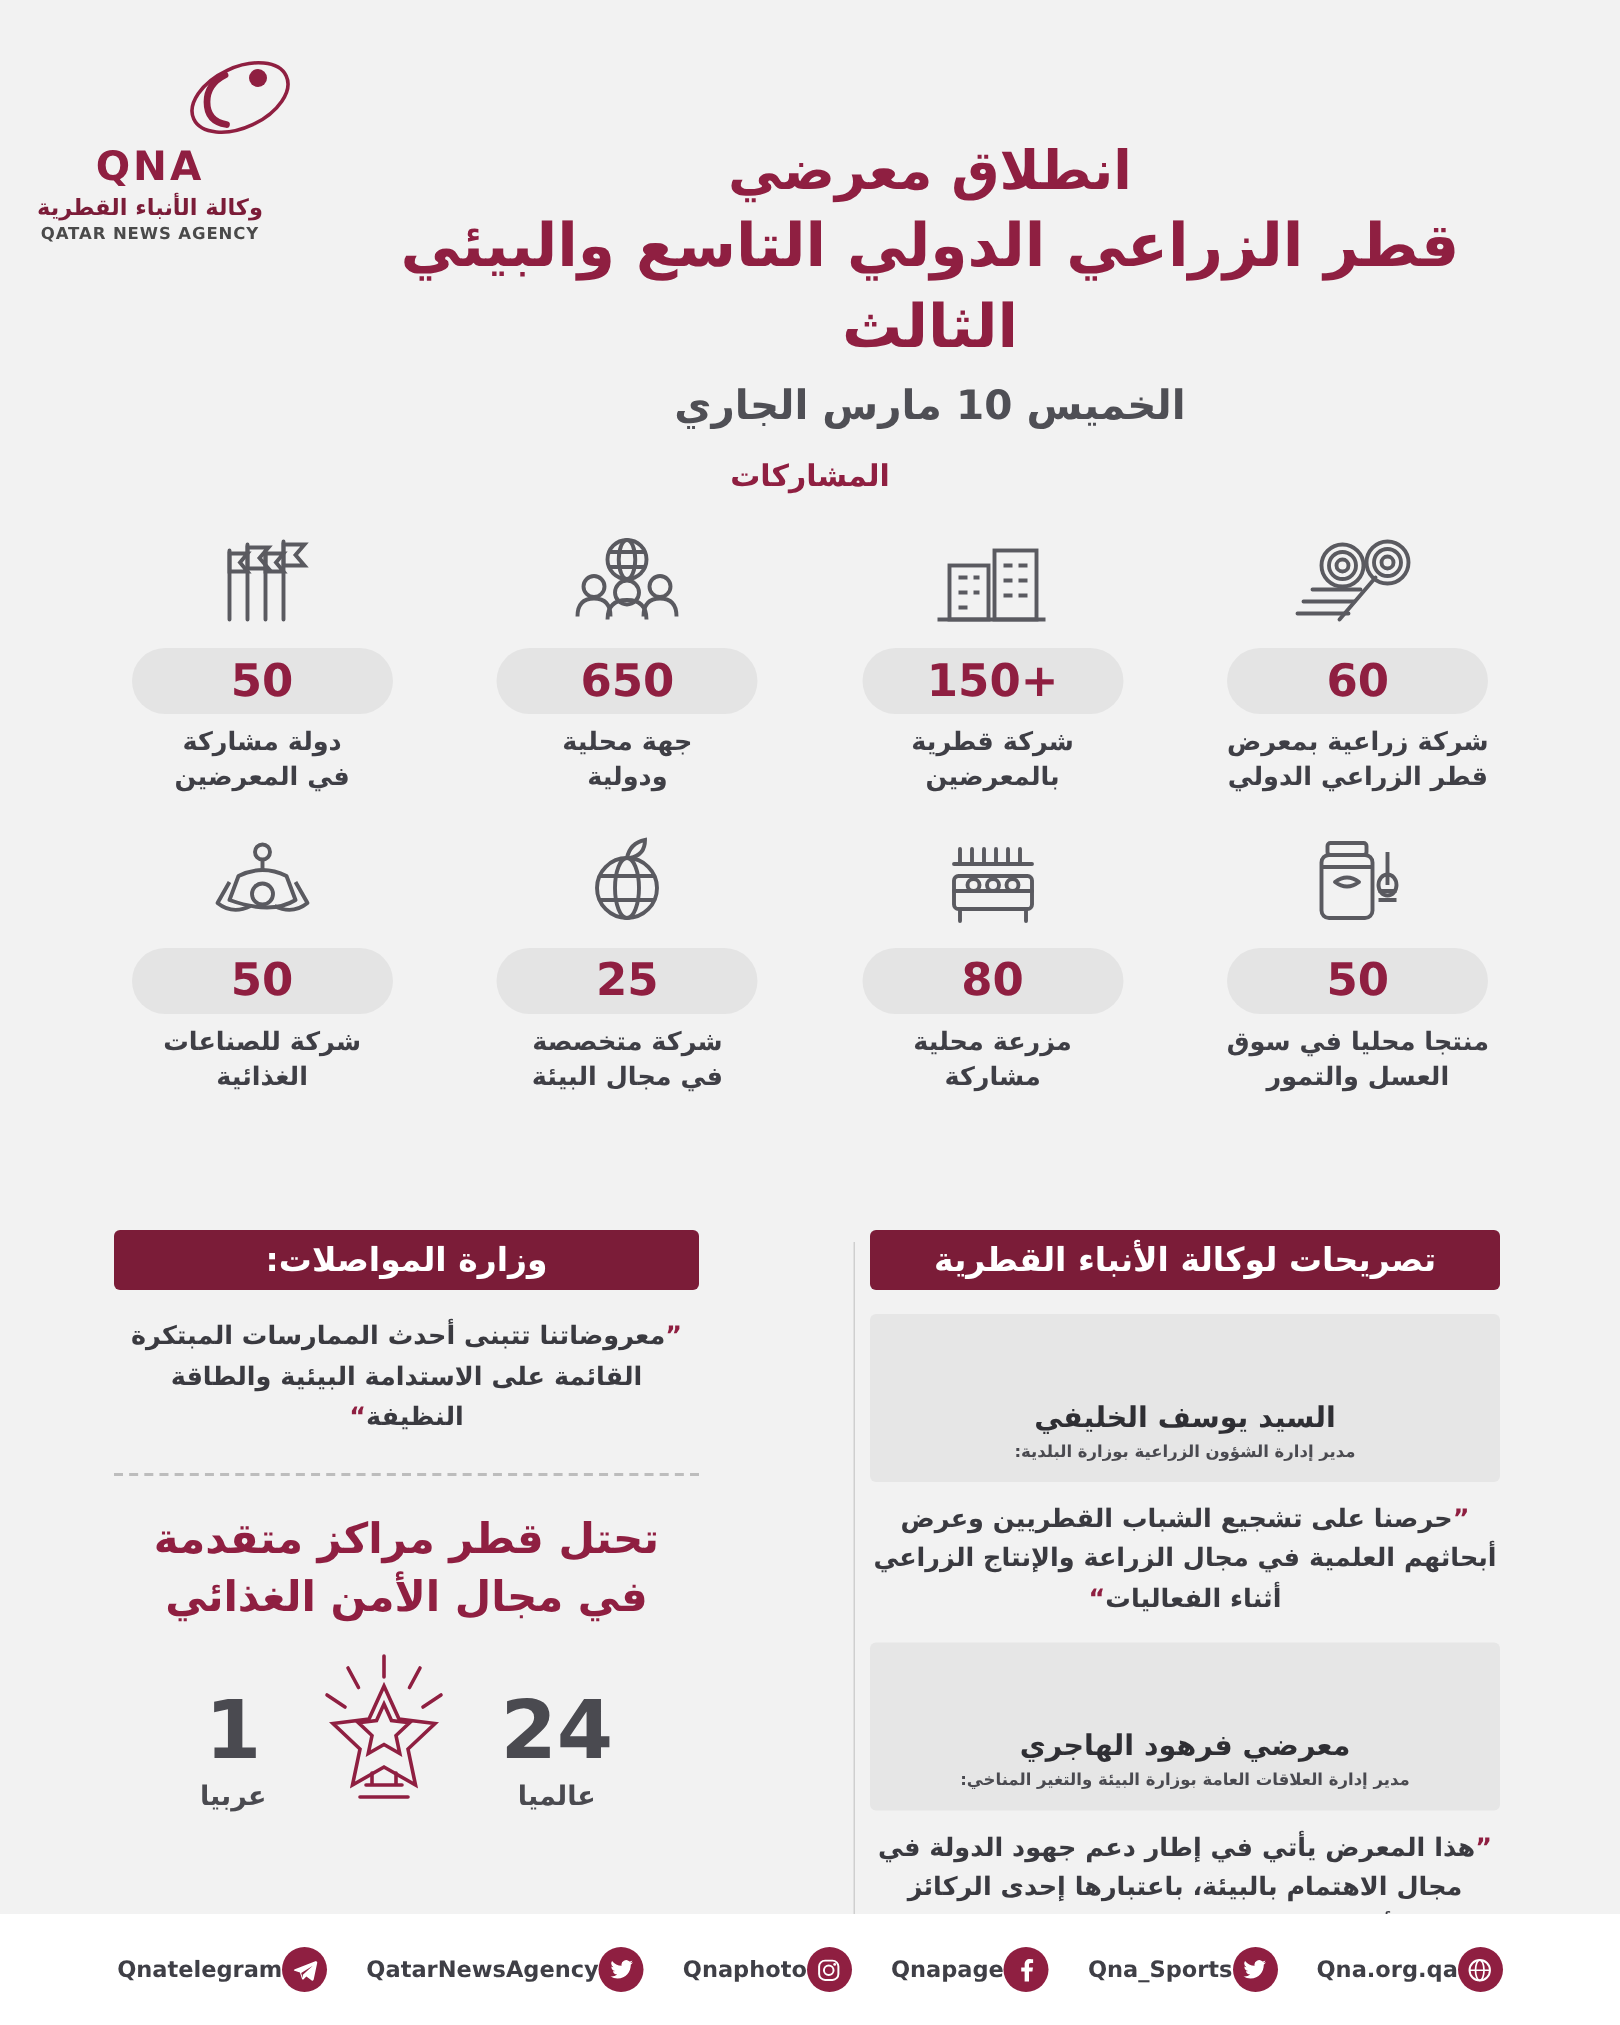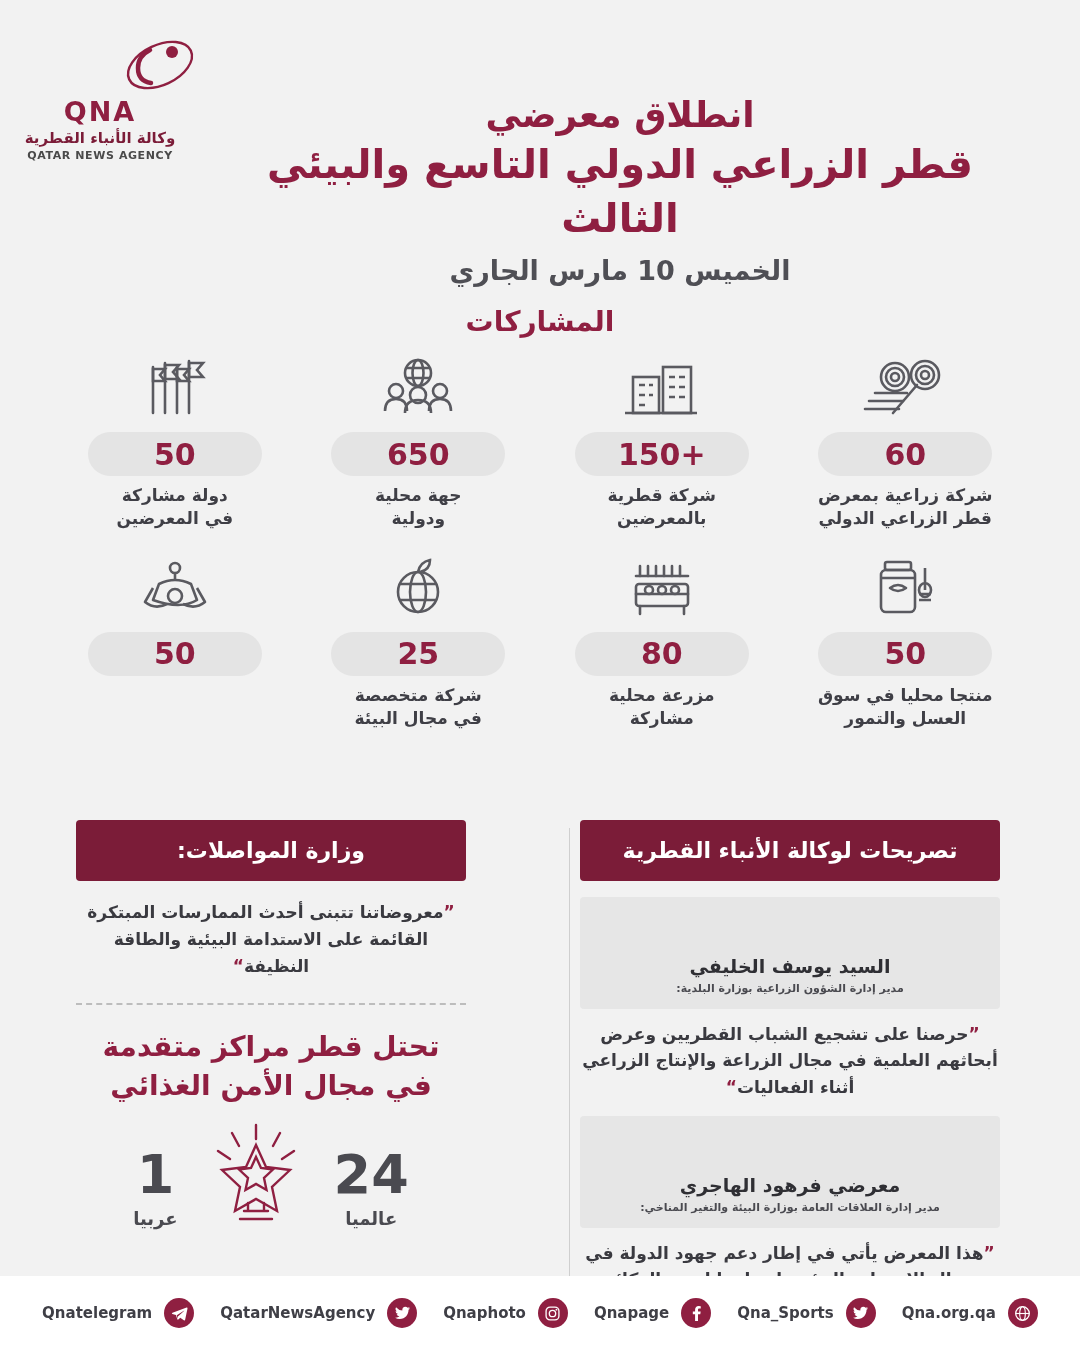--- a/index.html
+++ b/index.html
@@ -36,21 +36,21 @@
     font-size: 36px; font-weight: bold; color: #8f1f41; line-height: 1.25;
   }
   .title-line2 {
     font-size: 40px; font-weight: bold; color: #8f1f41; line-height: 1.35;
   }
   .subtitle {
     margin-top: 10px; font-size: 27px; font-weight: bold; color: #4f4f55;
   }
   .section-heading {
     position: absolute; top: 305px; right: 0; width: 1080px; text-align: center;
-    font-size: 28px; font-weight: bold; color: #8f1f41;
+    font-size: 20px; font-weight: bold; color: #8f1f41;
   }
 
   
   .stats {
     position: absolute; top: 348px; right: 60px; width: 960px;
     display: grid; grid-template-columns: repeat(4, 1fr);
     row-gap: 18px; column-gap: 14px;
   }
   .stat { text-align: center; }
   .stat-icon { height: 78px; display: flex; align-items: center; justify-content: center; }
@@ -69,21 +69,21 @@
     position: absolute; top: 820px; right: 80px; width: 420px;
   }
   .panel-left {
     position: absolute; top: 820px; left: 76px; width: 390px;
   }
   .divider-v {
     position: absolute; top: 828px; right: 510px; width: 1px; height: 450px;
     background: #cfcfcf;
   }
   .panel-head {
-    height: 61px; background: #7b1c38; color: #fff; border-radius: 4px;
+    height: 40px; background: #7b1c38; color: #fff; border-radius: 4px;
     display: flex; align-items: center; justify-content: center;
     font-size: 22px; font-weight: bold;
   }
   .speaker-box {
     margin-top: 16px; background: #e6e6e6; border-radius: 4px; padding: 12px 16px 14px;
     text-align: center;
   }
   .speaker-name { font-size: 19px; font-weight: bold; color: #2f2f34; margin-top: 46px; }
   .speaker-role { margin-top: 5px; font-size: 11px; color: #4a4a50; font-weight: bold;}
   .quote {
@@ -108,21 +108,21 @@
   }
   .rank-item { text-align: center; }
   .rank-num { font-size: 54px; font-weight: bold; color: #4a4a50; line-height: 1; }
   .rank-cap { margin-top: 6px; font-size: 18px; font-weight: bold; color: #4a4a50; }
 
   
   .footer {
     position: absolute; bottom: 0; right: 0; width: 1080px; height: 74px;
     background: #fff; display: flex; align-items: center; justify-content: center; gap: 26px;
   }
-  .social { display: flex; align-items: center; gap: 12px; text-align: right; }
+  .social { display: flex; align-items: center; gap: 0; text-align: right; }
   .social-label { font-size: 15px; color: #3f3f46; font-weight: bold; }
   .badge {
     width: 30px; height: 30px; border-radius: 50%; background: #8f1f41;
     display: flex; align-items: center; justify-content: center; color: #fff;
   }
   svg { display: block; }
 </style>
 </head>
 <body>
 
@@ -303,20 +303,22 @@
             <path d="M30 30 q16 -8 32 0 l6 16 q-16 10 -44 0 Z"></path>
             <path d="M24 34 l-8 14 q10 8 22 2"></path>
             <path d="M68 34 l8 14 q-10 8 -22 2"></path>
             <circle cx="46" cy="42" r="7"></circle>
           </g>
         </svg>
       </div>
       <div class="stat-pill">
         <span class="stat-value">50</span>
       </div>
+      <div class="stat-label">شركة للصناعات
+الغذائية</div>
     </div>
 
   </div>
 
   <div class="divider-v"></div>
 
   <div class="panel-right">
     <div class="panel-head">تصريحات لوكالة الأنباء القطرية</div>
 
     <div class="speaker-box">

